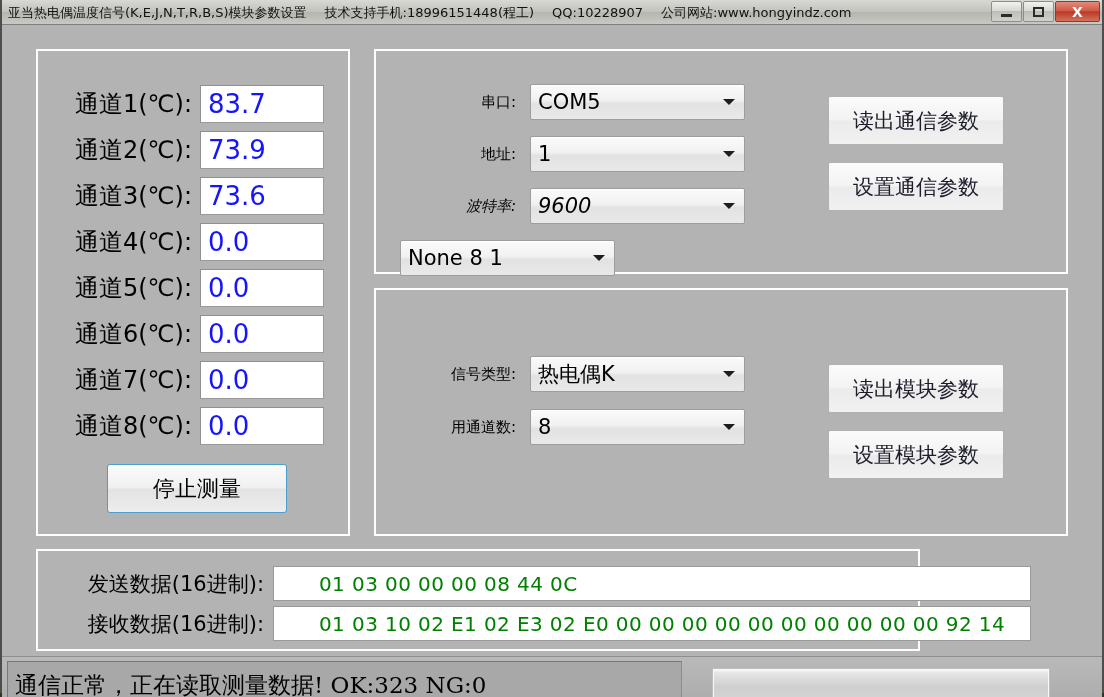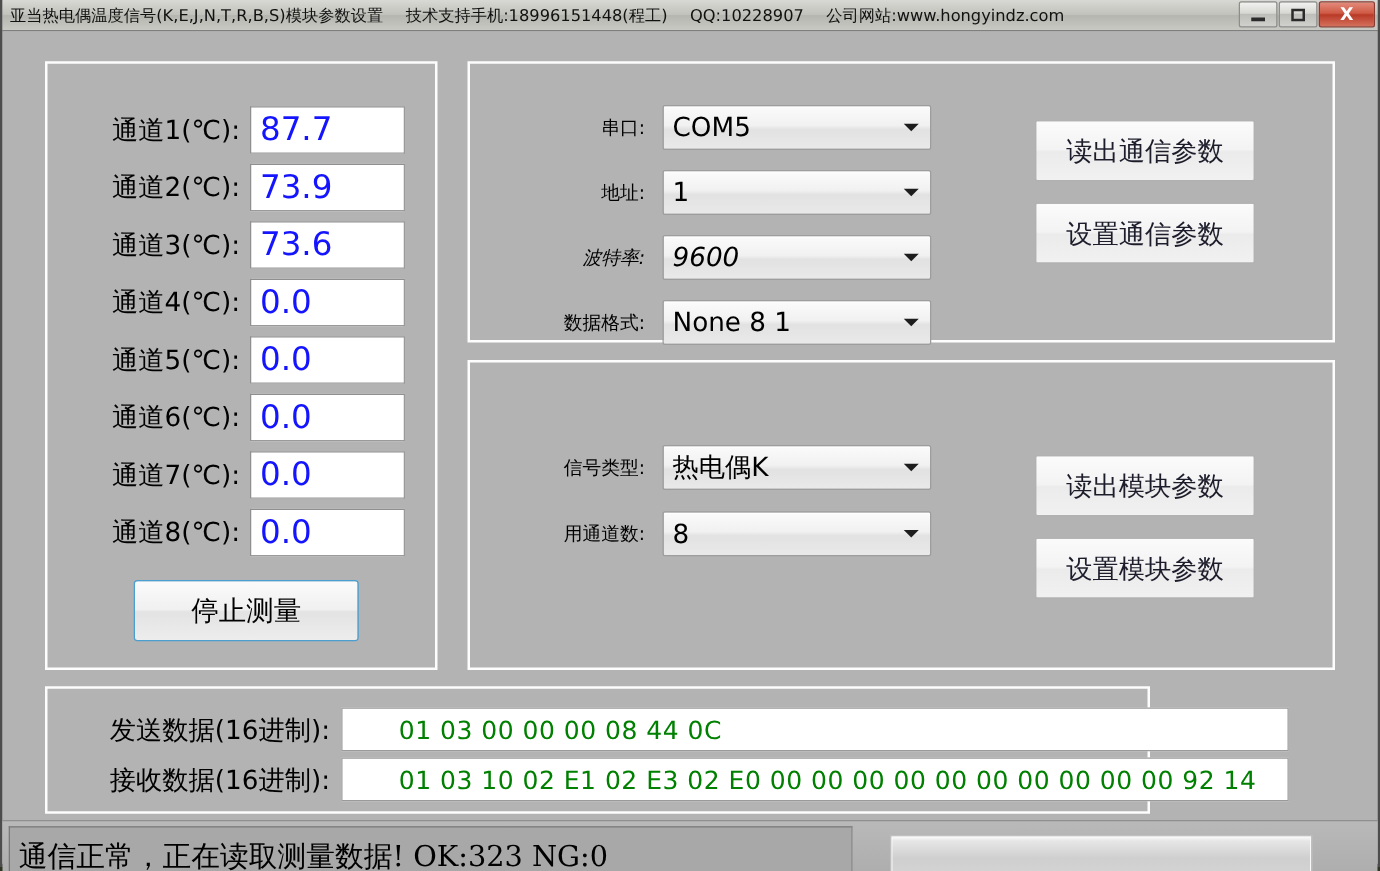--- a/index.html
+++ b/index.html
@@ -60,21 +60,21 @@
     border:2px solid #fdfdfd;
     background:#b3b3b3;
   }
   #grp-channels{left:34px;top:24px;width:314px;height:487px;}
   #grp-comm{left:372px;top:24px;width:694px;height:225px;}
   #grp-module{left:372px;top:263px;width:694px;height:248px;}
   #grp-data{left:34px;top:524px;width:884px;height:102px;}
 
   .chrow{position:absolute;display:flex;align-items:center;}
   .chlabel{
-    font-size:21px;color:#000;white-space:nowrap;
+    font-size:24px;color:#000;white-space:nowrap;
     font-family:"DejaVu Sans","Liberation Sans",sans-serif;
     text-align:right;width:150px;
   }
   .chbox{
     width:124px;height:38px;box-sizing:border-box;
     background:#ffffff;border:1px solid #9a9a9a;
     border-top-color:#8f8f8f;border-left-color:#8f8f8f;
     margin-left:8px;display:flex;align-items:center;
   }
   .chval{
@@ -191,21 +191,21 @@
         </div>
     </div>
   </div>
 
   <div class="client">
 
     <div class="group" id="grp-channels">
       <div class="chrow" style="left:4px;top:34px;">
         <span class="chlabel">通道1(℃):</span>
         <span class="chbox">
-            <span class="chval">87.7</span>
+            <span class="chval">83.7</span>
           </span>
       </div>
       <div class="chrow" style="left:4px;top:80px;">
         <span class="chlabel">通道2(℃):</span>
         <span class="chbox">
             <span class="chval">73.9</span>
           </span>
       </div>
       <div class="chrow" style="left:4px;top:126px;">
         <span class="chlabel">通道3(℃):</span>
@@ -262,21 +262,20 @@
         </span>
       </div>
       <div class="frow" style="left:10px;top:137px;font-style:italic;">
         <span class="flabel">波特率:</span>
         <span class="combo">
           <span class="cval">9600</span>
           <span class="carrow"></span>
         </span>
       </div>
       <div class="frow" style="left:10px;top:189px;">
-        <span class="flabel">数据格式:</span>
         <span class="combo">
           <span class="cval">None 8 1</span>
           <span class="carrow"></span>
         </span>
       </div>
       <div class="btn" style="left:452px;top:45px;">读出通信参数</div>
       <div class="btn" style="left:452px;top:111px;">设置通信参数</div>
     </div>
 
     <div class="group" id="grp-module">

